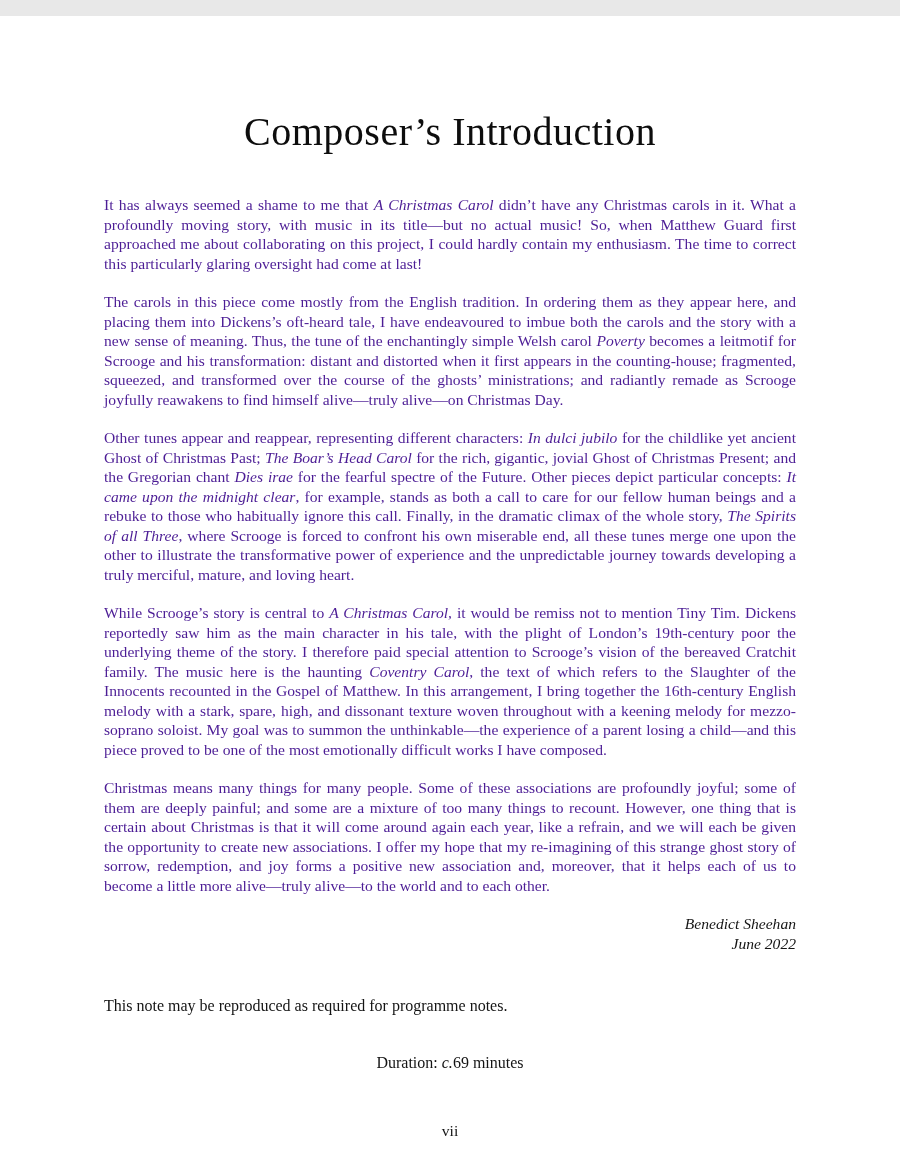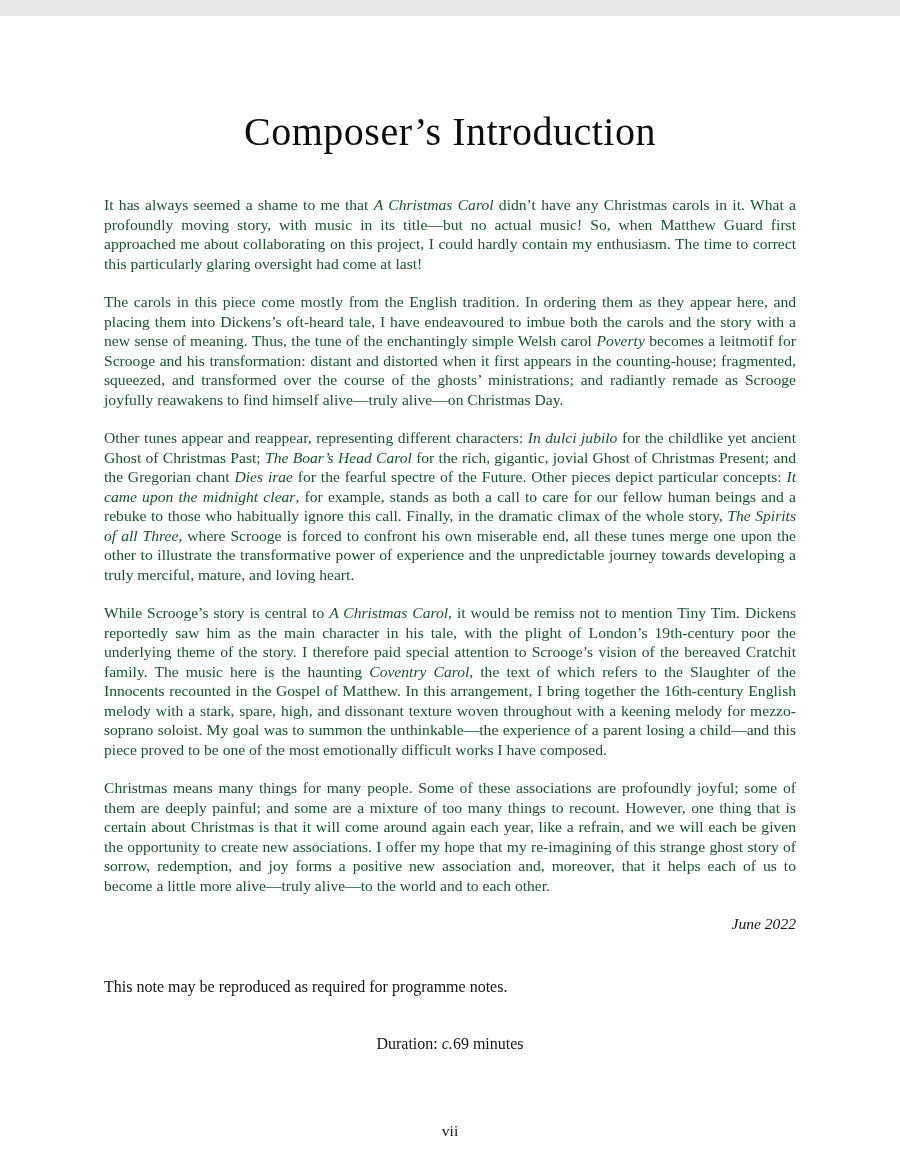--- a/index.html
+++ b/index.html
@@ -25,21 +25,21 @@
     text-align: center;
     margin-top: 92px;
     margin-bottom: 40px;
     color: #0d0d0d;
   }
   .body-para {
     font-size: 15.6px;
     line-height: 19.5px;
     text-align: justify;
     margin-bottom: 19px;
-    color: #14532d;
+    color: #4c1d95;
   }
   .body-para em { font-style: italic; }
   .signature-block {
     text-align: right;
     font-style: italic;
     font-size: 15.6px;
     line-height: 19.5px;
     margin-top: 6px;
   }
   .repro-note {
@@ -73,20 +73,21 @@
 
     <div>
         <p class="body-para"><span>It has always seemed a shame to me that </span><em>A Christmas Carol</em><span> didn’t have any Christmas carols in it. What a profoundly moving story, with music in its title—but no actual music! So, when Matthew Guard first approached me about collaborating on this project, I could hardly contain my enthusiasm. The time to correct this particularly glaring oversight had come at last!</span></p>
         <p class="body-para"><span>The carols in this piece come mostly from the English tradition. In ordering them as they appear here, and placing them into Dickens’s oft-heard tale, I have endeavoured to imbue both the carols and the story with a new sense of meaning. Thus, the tune of the enchantingly simple Welsh carol </span><em>Poverty</em><span> becomes a leitmotif for Scrooge and his transformation: distant and distorted when it first appears in the counting-house; fragmented, squeezed, and transformed over the course of the ghosts’ ministrations; and radiantly remade as Scrooge joyfully reawakens to find himself alive—truly alive—on Christmas Day.</span></p>
         <p class="body-para"><span>Other tunes appear and reappear, representing different characters: </span><em>In dulci jubilo</em><span> for the childlike yet ancient Ghost of Christmas Past; </span><em>The Boar’s Head Carol</em><span> for the rich, gigantic, jovial Ghost of Christmas Present; and the Gregorian chant </span><em>Dies irae</em><span> for the fearful spectre of the Future. Other pieces depict particular concepts: </span><em>It came upon the midnight clear</em><span>, for example, stands as both a call to care for our fellow human beings and a rebuke to those who habitually ignore this call. Finally, in the dramatic climax of the whole story, </span><em>The Spirits of all Three</em><span>, where Scrooge is forced to confront his own miserable end, all these tunes merge one upon the other to illustrate the transformative power of experience and the unpredictable journey towards developing a truly merciful, mature, and loving heart.</span></p>
         <p class="body-para"><span>While Scrooge’s story is central to </span><em>A Christmas Carol,</em><span> it would be remiss not to mention Tiny Tim. Dickens reportedly saw him as the main character in his tale, with the plight of London’s 19th-century poor the underlying theme of the story. I therefore paid special attention to Scrooge’s vision of the bereaved Cratchit family. The music here is the haunting </span><em>Coventry Carol</em><span>, the text of which refers to the Slaughter of the Innocents recounted in the Gospel of Matthew. In this arrangement, I bring together the 16th-century English melody with a stark, spare, high, and dissonant texture woven throughout with a keening melody for mezzo-soprano soloist. My goal was to summon the unthinkable—the experience of a parent losing a child—and this piece proved to be one of the most emotionally difficult works I have composed.</span></p>
         <p class="body-para"><span>Christmas means many things for many people. Some of these associations are profoundly joyful; some of them are deeply painful; and some are a mixture of too many things to recount. However, one thing that is certain about Christmas is that it will come around again each year, like a refrain, and we will each be given the opportunity to create new associations. I offer my hope that my re-imagining of this strange ghost story of sorrow, redemption, and joy forms a positive new association and, moreover, that it helps each of us to become a little more alive—truly alive—to the world and to each other.</span></p>
       </div>
 
     <div class="signature-block">
+      <div>Benedict Sheehan</div>
       <div>June 2022</div>
     </div>
 
     <p class="repro-note">This note may be reproduced as required for programme notes.</p>
 
     <p class="duration-line"><span>Duration: </span><span class="circa">c.</span><span>69 minutes</span></p>
 
   </div>
 
   <div class="page-number">vii</div>

